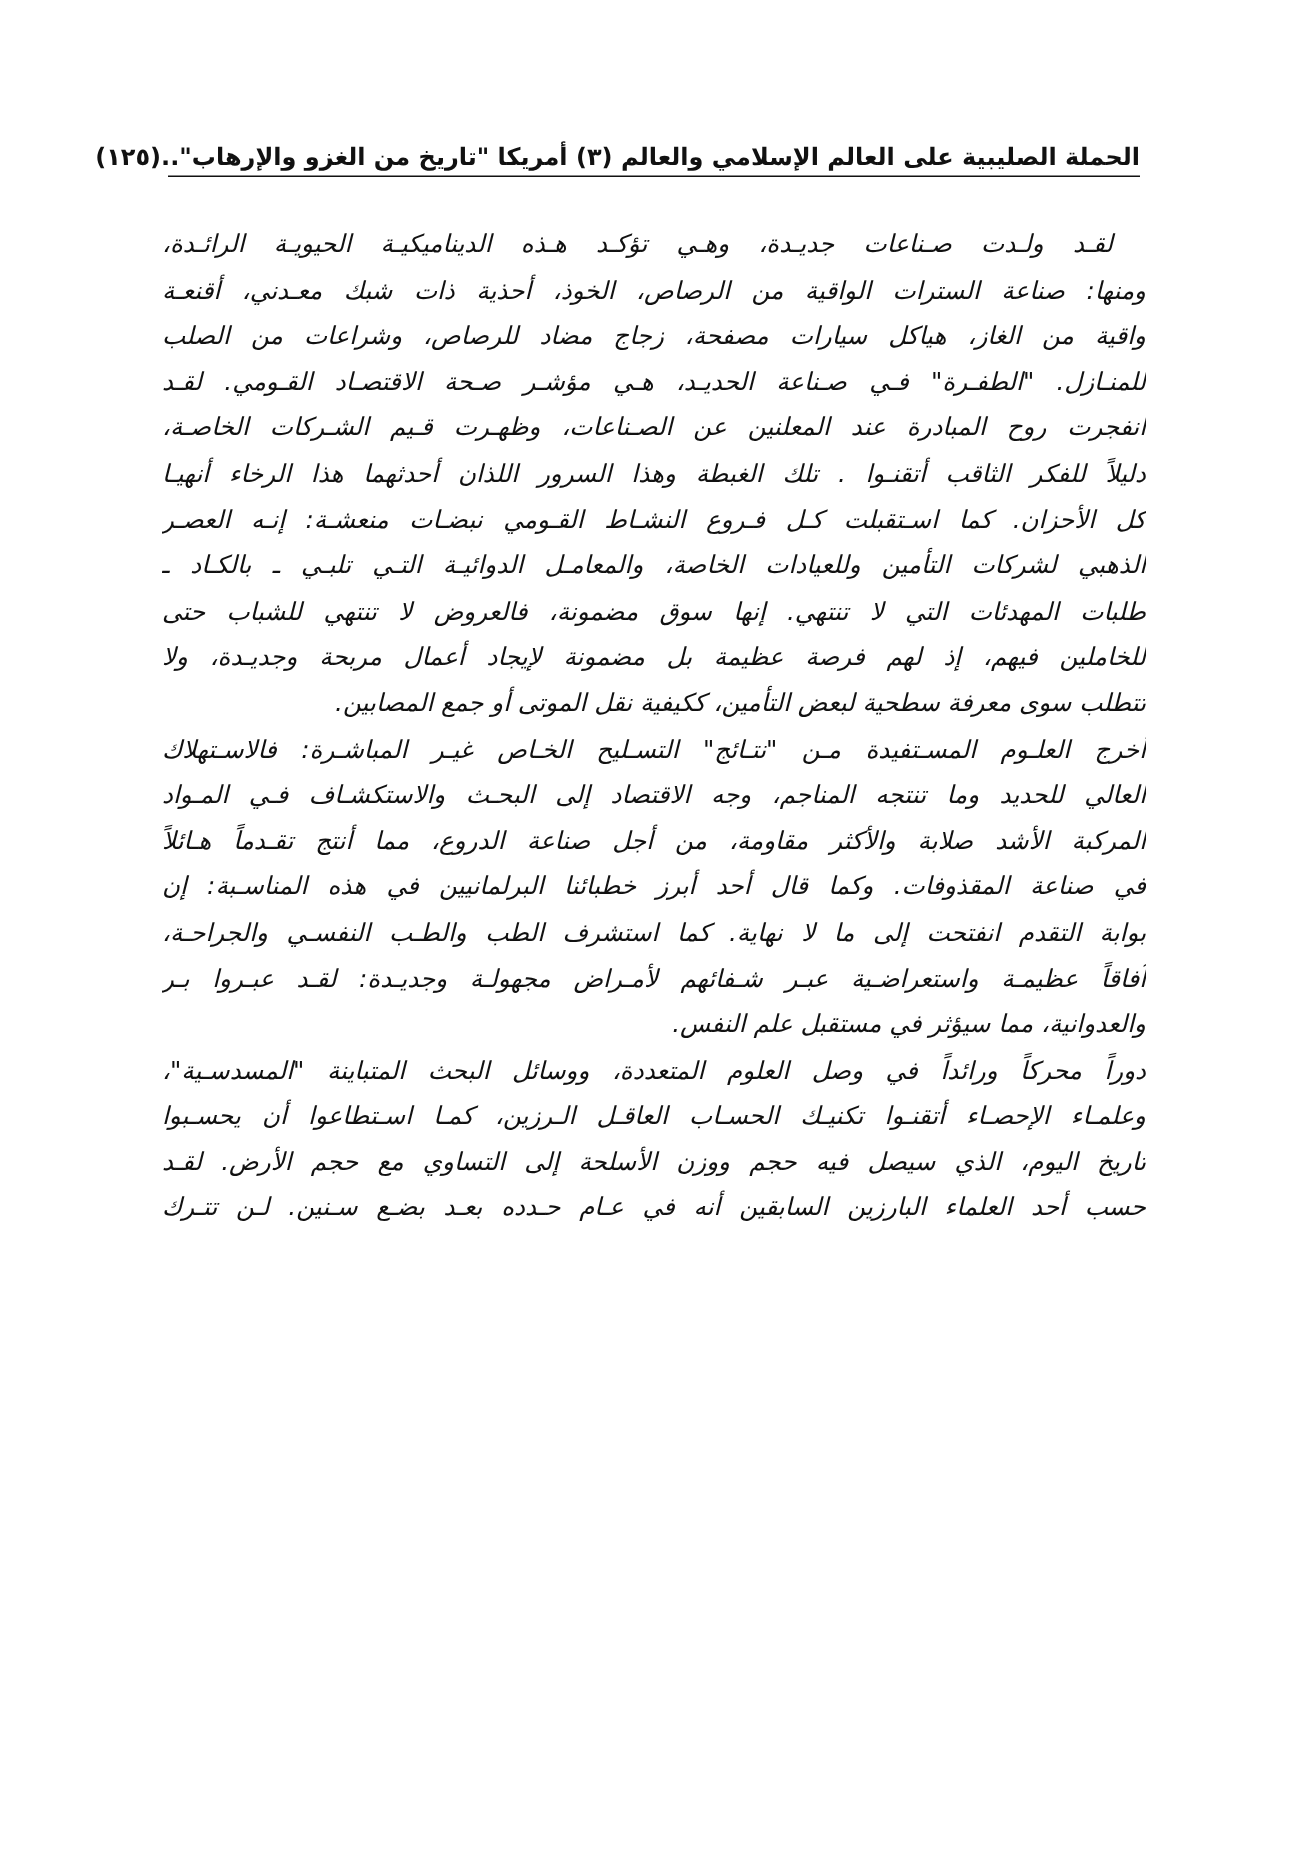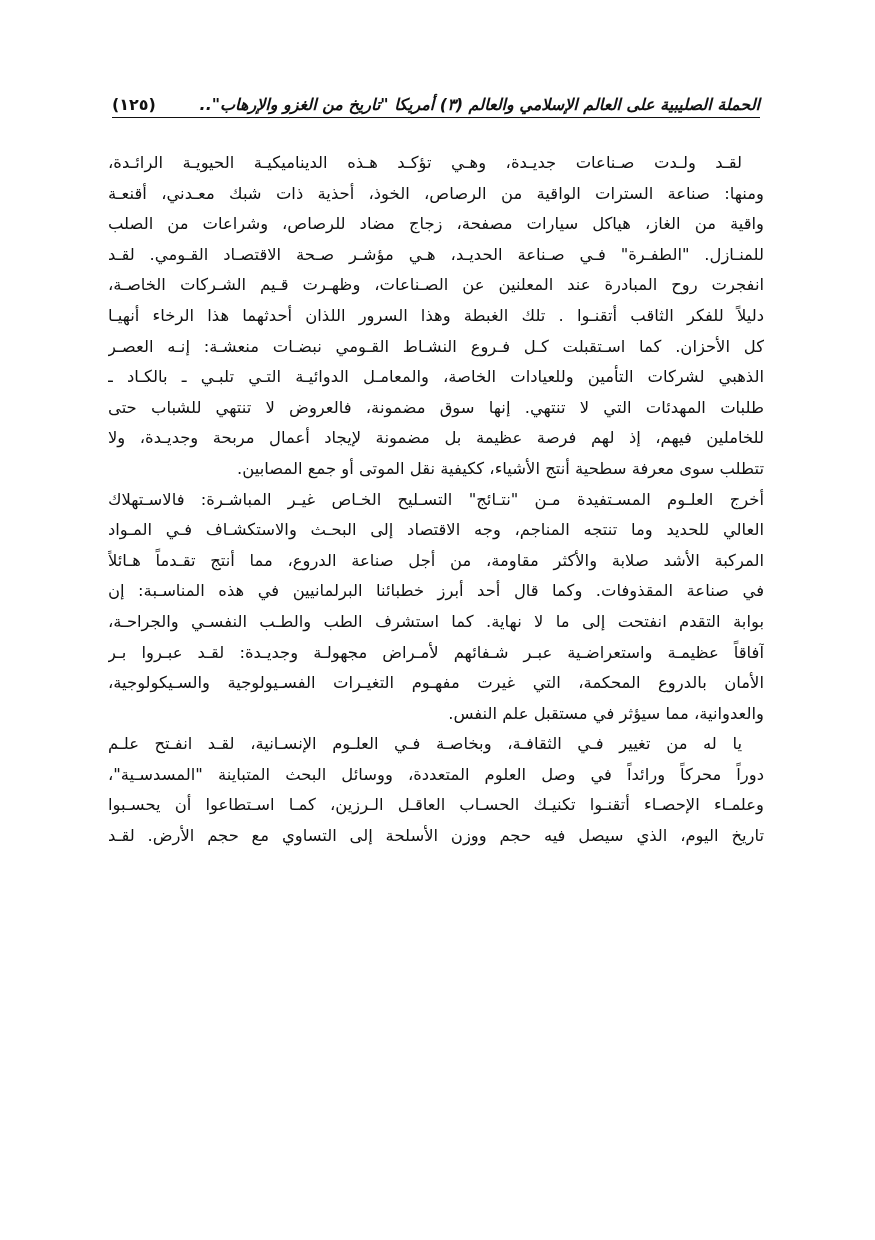--- a/index.html
+++ b/index.html
@@ -31,21 +31,20 @@
     display: flex;
     justify-content: space-between;
     align-items: flex-end;
     font-weight: bold;
     font-size: 16px;
     line-height: 22px;
     white-space: nowrap;
   }
   .header-title {
     font-weight: bold;
-    font-style: italic;
   }
   .header-pagenum {
     font-weight: bold;
     direction: rtl;
   }
   .header-rule {
     position: absolute;
     left: 112px;
     width: 648px;
     top: 117px;
@@ -55,20 +54,21 @@
   .body-text {
     position: absolute;
     left: 108px;
     width: 656px;
     top: 148px;
     direction: rtl;
     font-size: 16.4px;
     line-height: 30.6px;
     text-align: justify;
     text-align-last: right;
+    font-style: italic;
   }
   .body-text p {
     margin: 0;
     padding: 0;
   }
   .line {
     display: block;
     height: 30.6px;
     white-space: nowrap;
     text-align: justify;
@@ -99,35 +99,34 @@
       <span class="line indent">لقـد ولـدت صـناعات جديـدة، وهـي تؤكـد هـذه الديناميكيـة الحيويـة الرائـدة،</span>
       <span class="line">ومنها: صناعة السترات الواقية من الرصاص، الخوذ، أحذية ذات شبك معـدني، أقنعـة</span>
       <span class="line">واقية من الغاز، هياكل سيارات مصفحة، زجاج مضاد للرصاص، وشراعات من الصلب</span>
       <span class="line">للمنـازل. "الطفـرة" فـي صـناعة الحديـد، هـي مؤشـر صـحة الاقتصـاد القـومي. لقـد</span>
       <span class="line">انفجرت روح المبادرة عند المعلنين عن الصـناعات، وظهـرت قـيم الشـركات الخاصـة،</span>
       <span class="line">دليلاً للفكر الثاقب أتقنـوا . تلك الغبطة وهذا السرور اللذان أحدثهما هذا الرخاء أنهيـا</span>
       <span class="line">كل الأحزان. كما اسـتقبلت كـل فـروع النشـاط القـومي نبضـات منعشـة: إنـه العصـر</span>
       <span class="line">الذهبي لشركات التأمين وللعيادات الخاصة، والمعامـل الدوائيـة التـي تلبـي ـ بالكـاد ـ</span>
       <span class="line">طلبات المهدئات التي لا تنتهي. إنها سوق مضمونة، فالعروض لا تنتهي للشباب حتى</span>
       <span class="line">للخاملين فيهم، إذ لهم فرصة عظيمة بل مضمونة لإيجاد أعمال مربحة وجديـدة، ولا</span>
-      <span class="line last">تتطلب سوى معرفة سطحية أنتج الأشياء، ككيفية نقل الموتى أو جمع المصابين.</span>
+      <span class="line last">تتطلب سوى معرفة سطحية لبعض التأمين، ككيفية نقل الموتى أو جمع المصابين.</span>
     </p>
 
     <p>
       <span class="line">أخرج العلـوم المسـتفيدة مـن "نتـائج" التسـليح الخـاص غيـر المباشـرة: فالاسـتهلاك</span>
       <span class="line">العالي للحديد وما تنتجه المناجم، وجه الاقتصاد إلى البحـث والاستكشـاف فـي المـواد</span>
       <span class="line">المركبة الأشد صلابة والأكثر مقاومة، من أجل صناعة الدروع، مما أنتج تقـدماً هـائلاً</span>
       <span class="line">في صناعة المقذوفات. وكما قال أحد أبرز خطبائنا البرلمانيين في هذه المناسـبة: إن</span>
       <span class="line">بوابة التقدم انفتحت إلى ما لا نهاية. كما استشرف الطب والطـب النفسـي والجراحـة،</span>
       <span class="line">آفاقاً عظيمـة واستعراضـية عبـر شـفائهم لأمـراض مجهولـة وجديـدة: لقـد عبـروا بـر</span>
-      <span class="line">الأمان بالدروع المحكمة، التي غيرت مفهـوم التغيـرات الفسـيولوجية والسـيكولوجية،</span>
       <span class="line last">والعدوانية، مما سيؤثر في مستقبل علم النفس.</span>
     </p>
 
     <p>
-      <span class="line indent">يا له من تغيير فـي الثقافـة، وبخاصـة فـي العلـوم الإنسـانية، لقـد انفـتح علـم</span>
       <span class="line">دوراً محركاً ورائداً في وصل العلوم المتعددة، ووسائل البحث  المتباينة "المسدسـية"،</span>
       <span class="line">وعلمـاء الإحصـاء أتقنـوا تكنيـك الحسـاب العاقـل الـرزين، كمـا اسـتطاعوا أن يحسـبوا</span>
       <span class="line">تاريخ اليوم، الذي سيصل فيه حجم ووزن الأسلحة إلى التساوي مع حجم الأرض. لقـد</span>
+      <span class="line">حسب أحد العلماء البارزين السابقين أنه في عـام حـدده بعـد بضـع سـنين. لـن تتـرك</span>
     </p>
 
   </div>
 </div>
 
 </body></html>

